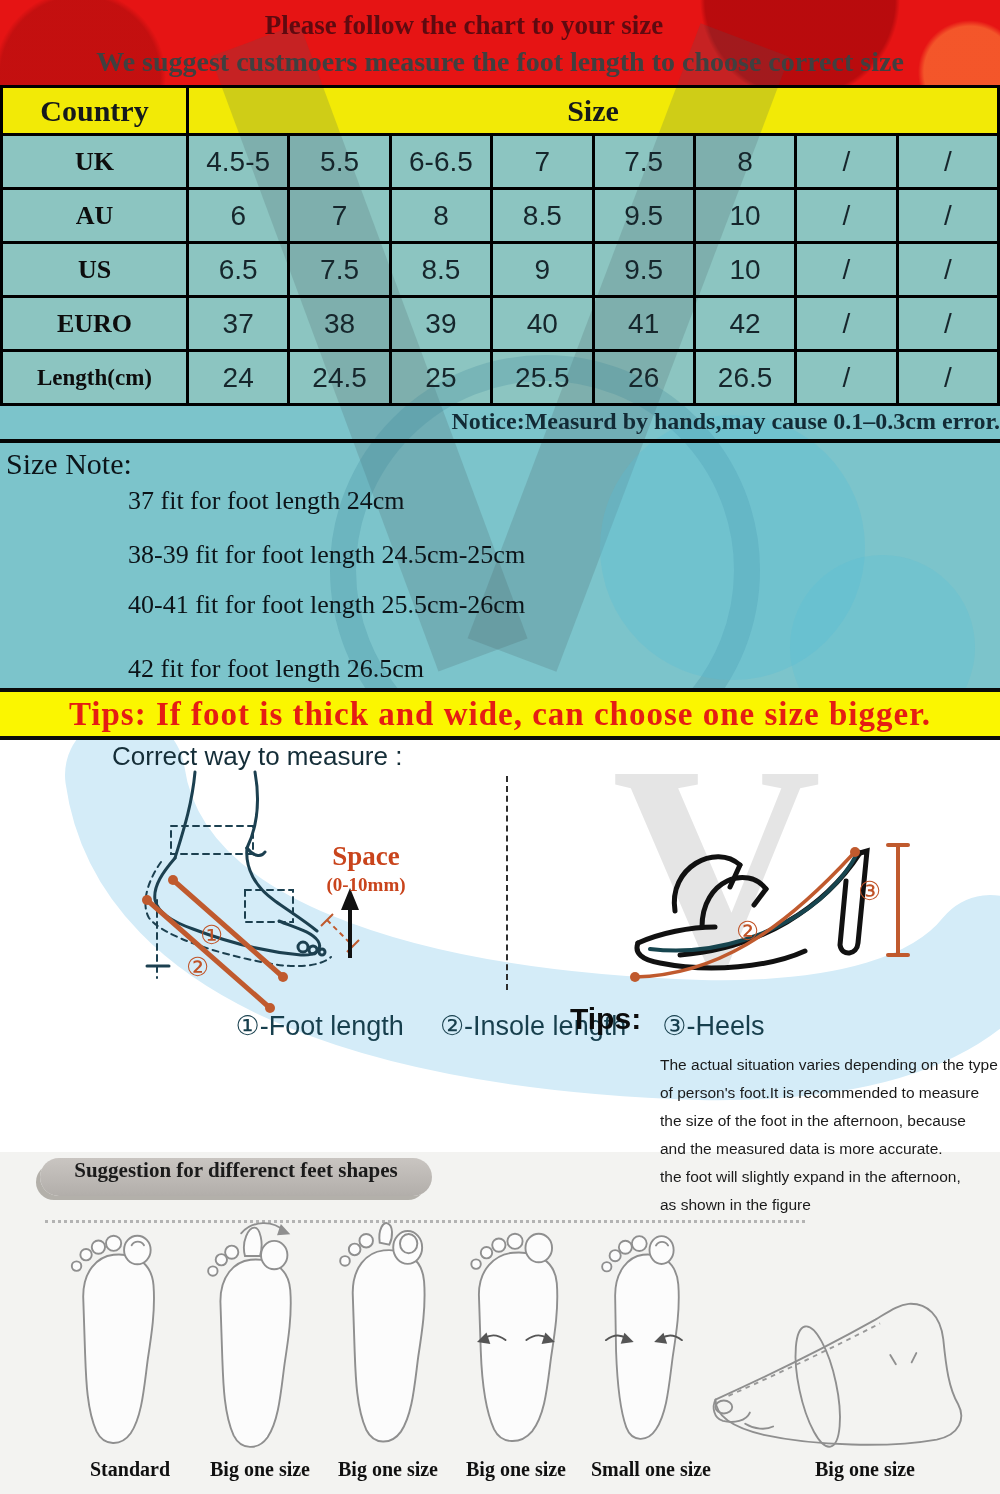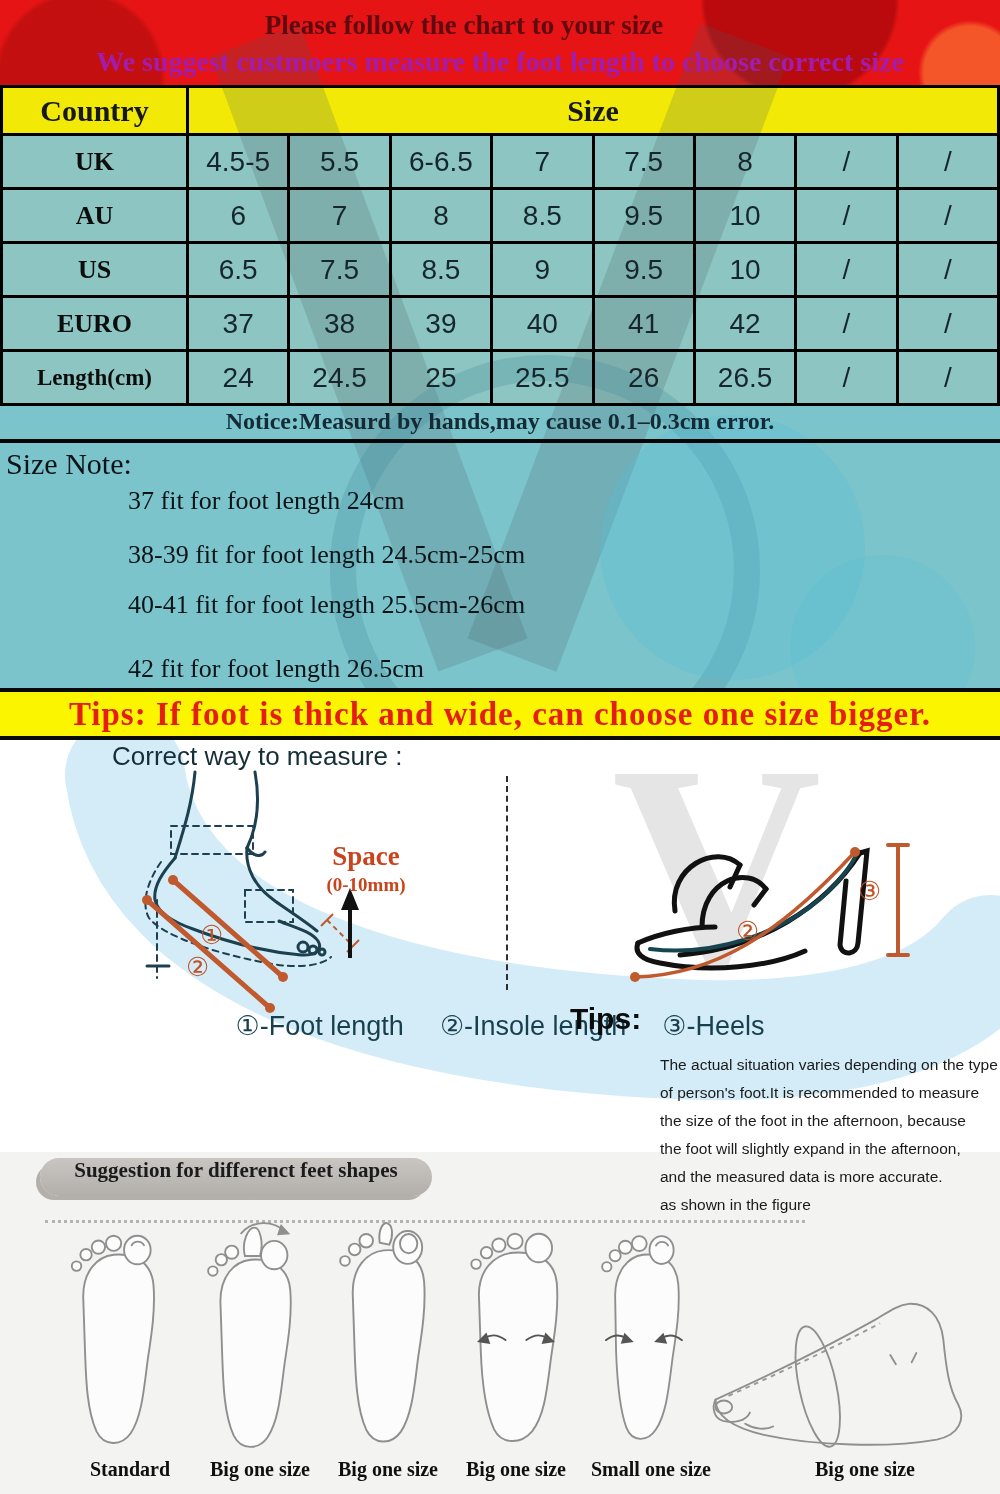--- a/index.html
+++ b/index.html
@@ -32,21 +32,21 @@
 
   
   table.size{position:absolute;left:0;top:85px;width:1000px;border-collapse:collapse;table-layout:fixed;}
   table.size th,table.size td{border:3px solid #000;text-align:center;vertical-align:middle;background:transparent;padding:0;}
   tr.hrow th{height:48px;font:bold 30px "Liberation Serif",serif;color:#15191c;}
   tr.drow th{height:54px;font:bold 26px "Liberation Serif",serif;color:#0d0d0d;}
   tr.drow th.small{font-size:23px;}
   tr.drow td{font:28px "Liberation Sans","DejaVu Sans",sans-serif;color:#16262c;}
 
   .notice{left:0;top:403px;width:1000px;height:40px;border-bottom:4px solid #050505;
-          font:bold 24px "Liberation Serif",serif;color:#132b36;text-align:center;line-height:36px;}
+          font:bold 24px "Liberation Serif",serif;color:#132b36;text-align:right;line-height:36px;}
 
   .size-note-title{left:6px;top:447px;font:30px "Liberation Serif",serif;color:#0c1419;}
   .sn-item{left:128px;font:26px "Liberation Serif",serif;color:#0c1419;}
   .sn-0{top:486px;} .sn-1{top:540px;} .sn-2{top:590px;text-align:right;} .sn-3{top:654px;}
 
   .tipsbar-text{left:0;top:690px;width:1000px;height:48px;text-align:center;
       font:bold 33px "Liberation Serif",serif;color:#e51d13;line-height:48px;letter-spacing:1px;}
 
   
   .measure-title{left:112px;top:741px;font:26px "Liberation Sans","DejaVu Sans",sans-serif;color:#152e38;}
@@ -105,21 +105,21 @@
   <div class="abs wm-zone-mid">
     <svg width="1000" height="412">
       <path d="M125,35 C150,215 400,290 700,300 C850,303 945,272 990,215" stroke="#d4ecf8" stroke-width="120" fill="none" stroke-linecap="round"></path>
     </svg>
     <div class="abs wm-vmid">V</div>
   </div>
 
   <div class="abs" style="left:0;top:10px;width:928px;text-align:center;
        font:bold 27px 'Liberation Serif',serif;color:#5f0a10;">Please follow the chart to your size</div>
   <div class="abs" style="left:0;top:46px;width:1000px;text-align:center;
-       font:bold 28px 'Liberation Serif',serif;color:#a21caf;">We suggest custmoers measure the foot length to choose correct size</div>
+       font:bold 28px 'Liberation Serif',serif;color:#404040;">We suggest custmoers measure the foot length to choose correct size</div>
 
   <table class="size">
     <colgroup>
       <col style="width:186px">
         <col>
         <col>
         <col>
         <col>
         <col>
         <col>
@@ -271,22 +271,22 @@
     <span>①-Foot length</span>
     <span>②-Insole length</span>
     <span>③-Heels</span>
   </div>
 
   <div class="abs tips-label">Tips:</div>
   <div class="abs tips-par">
     <div>The actual situation varies depending on the type</div>
     <div>of person's foot.It is recommended to measure</div>
     <div>the size of the foot in the afternoon, because</div>
+    <div>and the measured data is more accurate.</div>
     <div>the foot will slightly expand in the afternoon,</div>
-    <div>and the measured data is more accurate.</div>
     <div>as shown in the figure</div>
   </div>
 
   <div class="abs pill">Suggestion for differenct feet shapes</div>
   <div class="abs dotted-line"></div>
 
   <svg class="abs" style="left:48px;top:1230px;" width="135" height="228" viewBox="0 0 140 240">
     <path class="foot-grey" d="M36,70 C36,44 50,28 68,26 C90,24 108,34 110,58 C112,84 108,110 104,136 C100,166 98,196 86,214 C76,228 58,228 50,212 C40,190 39,158 38,130 Z"></path>
     <ellipse class="foot-grey" cx="93" cy="21" rx="14" ry="15"></ellipse>
     <path class="foot-grey-l" d="M87,16 C90,11 97,11 100,16"></path>

